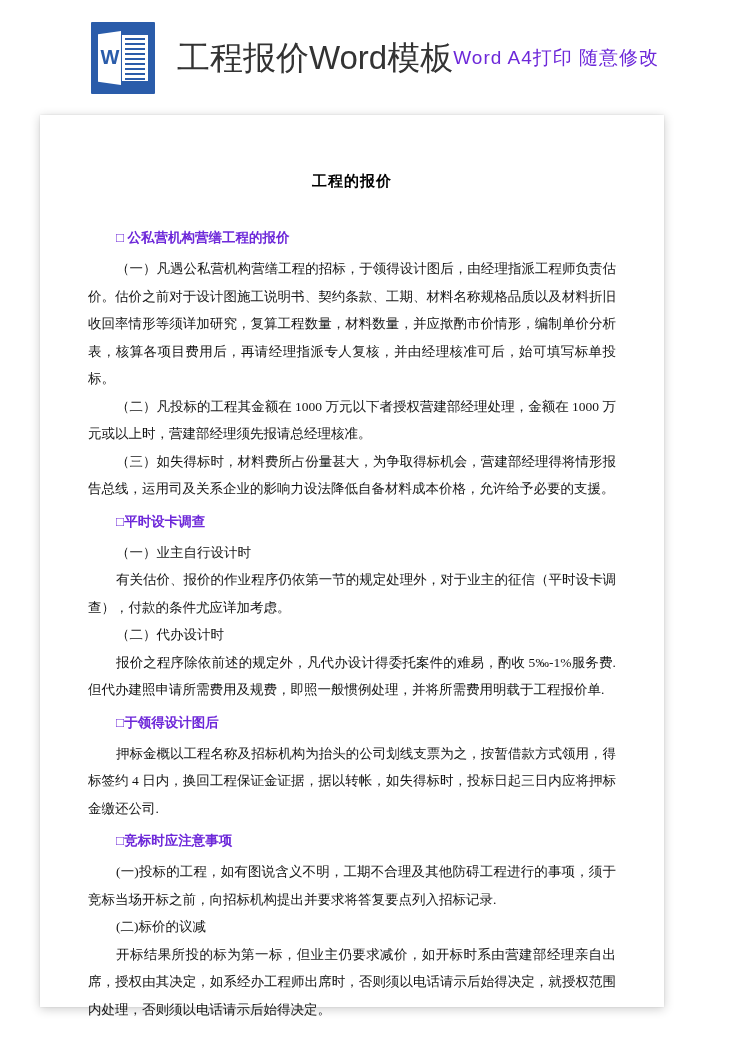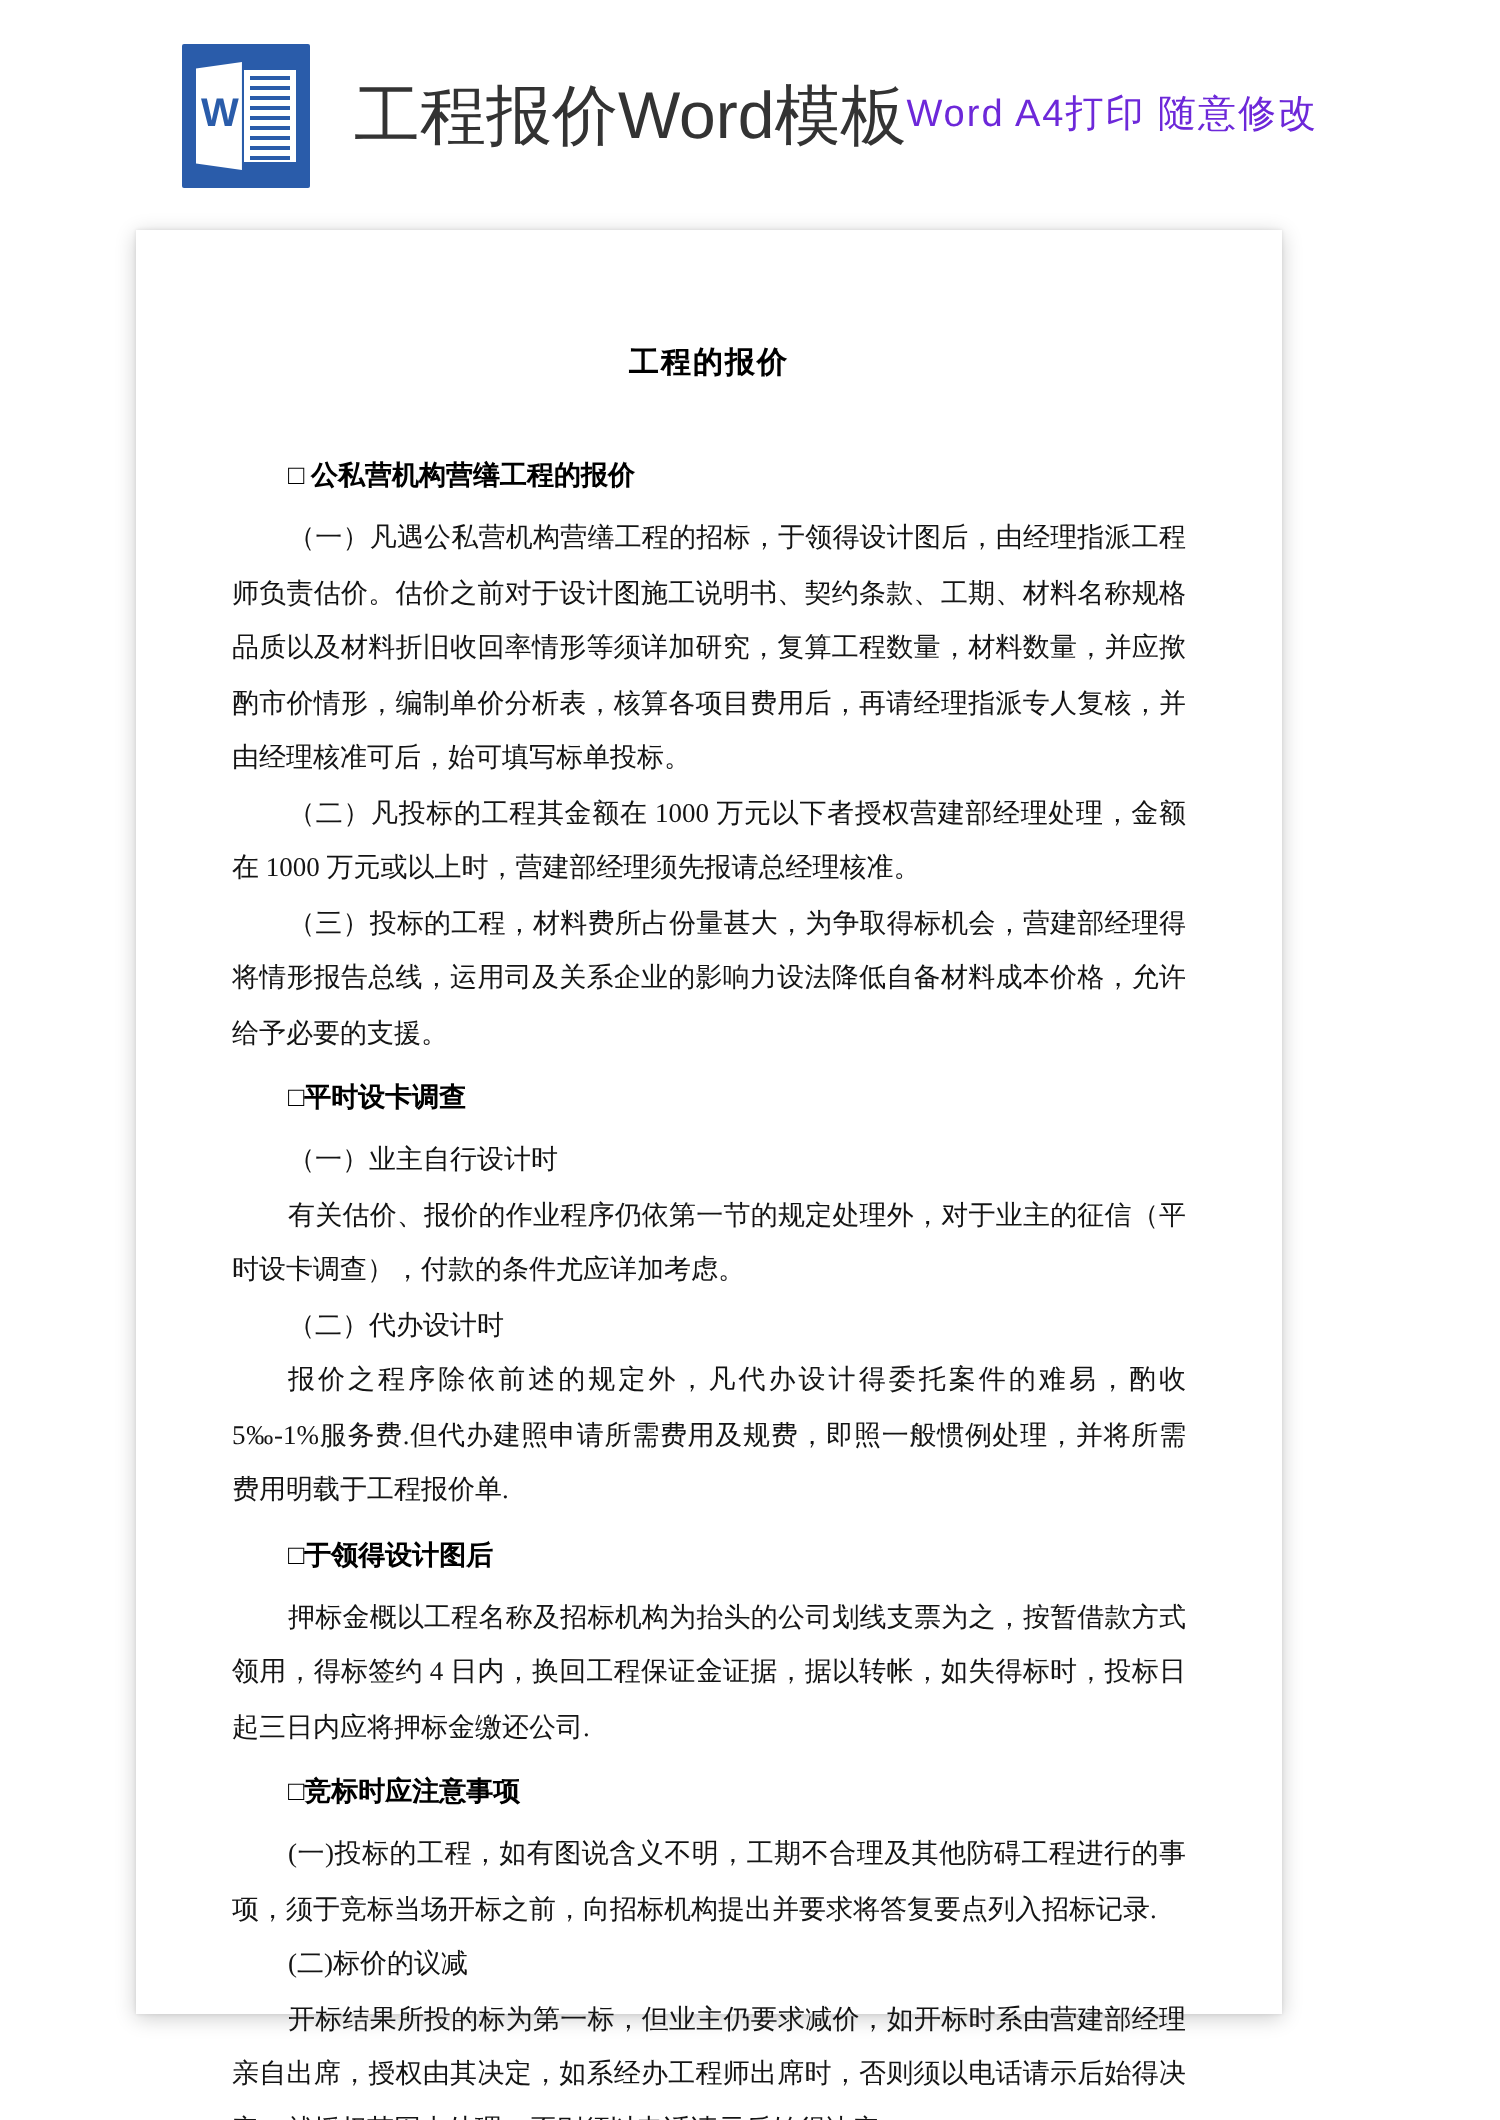--- a/index.html
+++ b/index.html
@@ -97,23 +97,23 @@
     font-size: 19px;
     color: #6d28d9;
     line-height: 28px;
     letter-spacing: 1px;
     white-space: nowrap;
   }
 
   
   .sheet-wrap {
     position: absolute;
-    left: 68px;
+    left: 40px;
     top: 115px;
-    width: 573px;
+    width: 624px;
     height: 892px;
   }
   .sheet {
     width: 100%;
     height: 100%;
     background: #ffffff;
     box-shadow: 0 2px 10px rgba(0,0,0,0.20), 0 0 2px rgba(0,0,0,0.10);
     box-sizing: border-box;
     padding: 30px 48px 40px 48px;
     position: relative;
@@ -127,21 +127,21 @@
     color: #000000;
     margin-top: 27px;
     margin-bottom: 34px;
     letter-spacing: 1px;
   }
 
   .h-sec {
     font-family: "Liberation Serif", "DejaVu Serif", serif;
     font-weight: bold;
     font-size: 13.5px;
-    color: #000000;
+    color: #6d28d9;
     line-height: 26px;
     margin: 6px 0 4px 0;
   }
   .h-sec.indent { padding-left: 28px; }
   .h-sec.indent2 { padding-left: 28px; }
 
   .para {
     font-family: "Liberation Serif", "DejaVu Serif", serif;
     font-size: 13.5px;
     color: #141414;
@@ -184,21 +184,21 @@
 </div>
 
 <div class="sheet-wrap">
   <div class="sheet">
 
     <div class="doc-title">工程的报价</div>
 
     <div class="h-sec indent">□  公私营机构营缮工程的报价</div>
     <p class="para">（一）凡遇公私营机构营缮工程的招标，于领得设计图后，由经理指派工程师负责估价。估价之前对于设计图施工说明书、契约条款、工期、材料名称规格品质以及材料折旧收回率情形等须详加研究，复算工程数量，材料数量，并应揿酌市价情形，编制单价分析表，核算各项目费用后，再请经理指派专人复核，并由经理核准可后，始可填写标单投标。</p>
     <p class="para">（二）凡投标的工程其金额在 1000 万元以下者授权营建部经理处理，金额在 1000 万元或以上时，营建部经理须先报请总经理核准。</p>
-    <p class="para">（三）投标的工程，材料费所占份量甚大，为争取得标机会，营建部经理得将情形报告总线，运用司及关系企业的影响力设法降低自备材料成本价格，允许给予必要的支援。</p>
+    <p class="para">（三）如失得标时，材料费所占份量甚大，为争取得标机会，营建部经理得将情形报告总线，运用司及关系企业的影响力设法降低自备材料成本价格，允许给予必要的支援。</p>
 
     <div class="h-sec indent2">□平时设卡调查</div>
     <p class="para">（一）业主自行设计时</p>
     <p class="para">有关估价、报价的作业程序仍依第一节的规定处理外，对于业主的征信（平时设卡调查），付款的条件尤应详加考虑。</p>
     <p class="para">（二）代办设计时</p>
     <p class="para">报价之程序除依前述的规定外，凡代办设计得委托案件的难易，酌收 5‰-1%服务费.但代办建照申请所需费用及规费，即照一般惯例处理，并将所需费用明载于工程报价单.</p>
 
     <div class="h-sec indent2">□于领得设计图后</div>
     <p class="para">押标金概以工程名称及招标机构为抬头的公司划线支票为之，按暂借款方式领用，得标签约 4 日内，换回工程保证金证据，据以转帐，如失得标时，投标日起三日内应将押标金缴还公司.</p>
 

